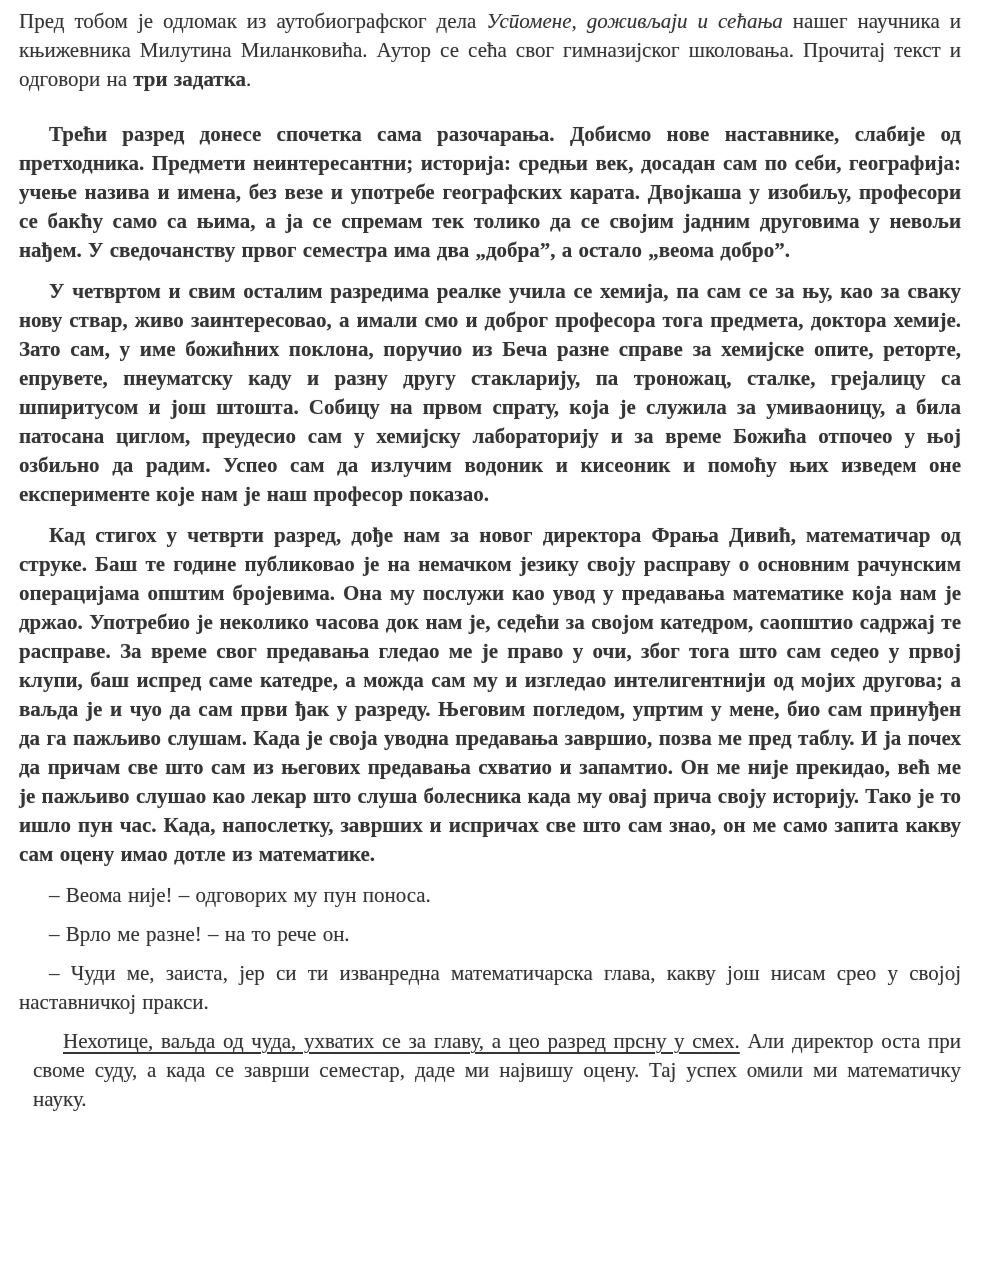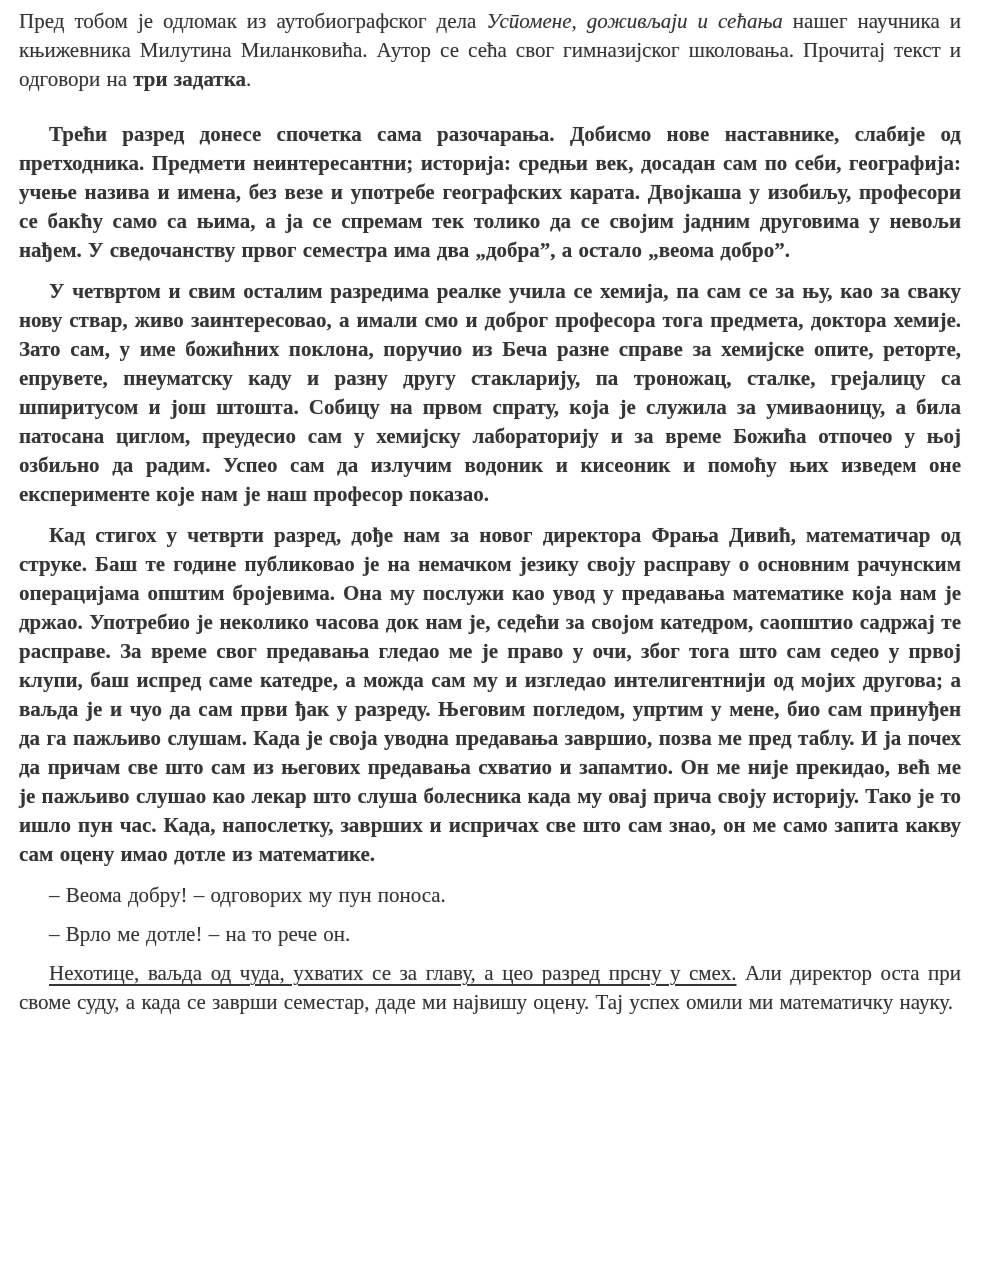--- a/index.html
+++ b/index.html
@@ -37,20 +37,21 @@
     margin-bottom: 12px;
     font-weight: bold;
   }
   p.dialogue {
     text-indent: 30px;
     margin-bottom: 10px;
   }
   p.closing {
     text-indent: 30px;
     margin-bottom: 0;
+    margin-left: 14px;
   }
   .book-title {
     font-style: italic;
   }
   .bold {
     font-weight: bold;
   }
   .underlined {
     text-decoration: underline;
     text-decoration-thickness: 1.5px;
@@ -63,21 +64,22 @@
 <div class="page">
 
   <p class="intro"><span>Пред тобом је одломак из аутобиографског дела </span><span class="book-title">Успомене, доживљаји и сећања</span><span> нашег научника и књижевника Милутина Миланковића. Аутор се сећа свог гимназијског школовања. Прочитај текст и одговори на </span><span class="bold">три задатка</span><span>.</span></p>
 
   <p class="excerpt">Трећи разред донесе спочетка сама разочарања. Добисмо нове наставнике, слабије од претходника. Предмети неинтересантни; историја: средњи век, досадан сам по себи, географија: учење назива и имена, без везе и употребе географских карата. Двојкаша у изобиљу, професори се бакћу само са њима, а ја се спремам тек толико да се својим јадним друговима у невољи нађем. У сведочанству првог семестра има два „добра”, а остало „веома добро”.</p>
 
   <p class="excerpt">У четвртом и свим осталим разредима реалке учила се хемија, па сам се за њу, као за сваку нову ствар, живо заинтересовао, а имали смо и доброг професора тога предмета, доктора хемије. Зато сам, у име божићних поклона, поручио из Беча разне справе за хемијске опите, реторте, епрувете, пнеуматску каду и разну другу стакларију, па троножац, сталке, грејалицу са шпиритусом и још штошта. Собицу на првом спрату, која је служила за умиваоницу, а била патосана циглом, преудесио сам у хемијску лабораторију и за време Божића отпочео у њој озбиљно да радим. Успео сам да излучим водоник и кисеоник и помоћу њих изведем оне експерименте које нам је наш професор показао.</p>
 
   <p class="excerpt">Кад стигох у четврти разред, дође нам за новог директора Фрања Дивић, математичар од струке. Баш те године публиковао је на немачком језику своју расправу о основним рачунским операцијама општим бројевима. Она му послужи као увод у предавања математике која нам је држао. Употребио је неколико часова док нам је, седећи за својом катедром, саопштио садржај те расправе. За време свог предавања гледао ме је право у очи, због тога што сам седео у првој клупи, баш испред саме катедре, а можда сам му и изгледао интелигентнији од мојих другова; а ваљда је и чуо да сам први ђак у разреду. Његовим погледом, упртим у мене, био сам принуђен да га пажљиво слушам. Када је своја уводна предавања завршио, позва ме пред таблу. И ја почех да причам све што сам из његових предавања схватио и запамтио. Он ме није прекидао, већ ме је пажљиво слушао као лекар што слуша болесника када му овај прича своју историју. Тако је то ишло пун час. Када, напослетку, заврших и испричах све што сам знао, он ме само запита какву сам оцену имао дотле из математике.</p>
 
-  <p class="dialogue">– Веома добру! – одговорих му пун поноса.</p>
+  <p class="dialogue">– Веома није! – одговорих му пун поноса.</p>
 
-  <p class="dialogue">– Врло ме дотле! – на то рече он.</p>
+  <p class="dialogue">– Врло ме разне! – на то рече он.</p>
 
 
+  <p class="dialogue">– Чуди ме, заиста, јер си ти изванредна математичарска глава, какву још нисам срео у својој наставничкој пракси.</p>
 
   <p class="closing"><span class="underlined">Нехотице, ваљда од чуда, ухватих се за главу, а цео разред прсну у смех.</span><span> Али директор оста при своме суду, а када се заврши семестар, даде ми највишу оцену. Тај успех омили ми математичку науку.</span></p>
 
 </div>
 
 </body></html>

